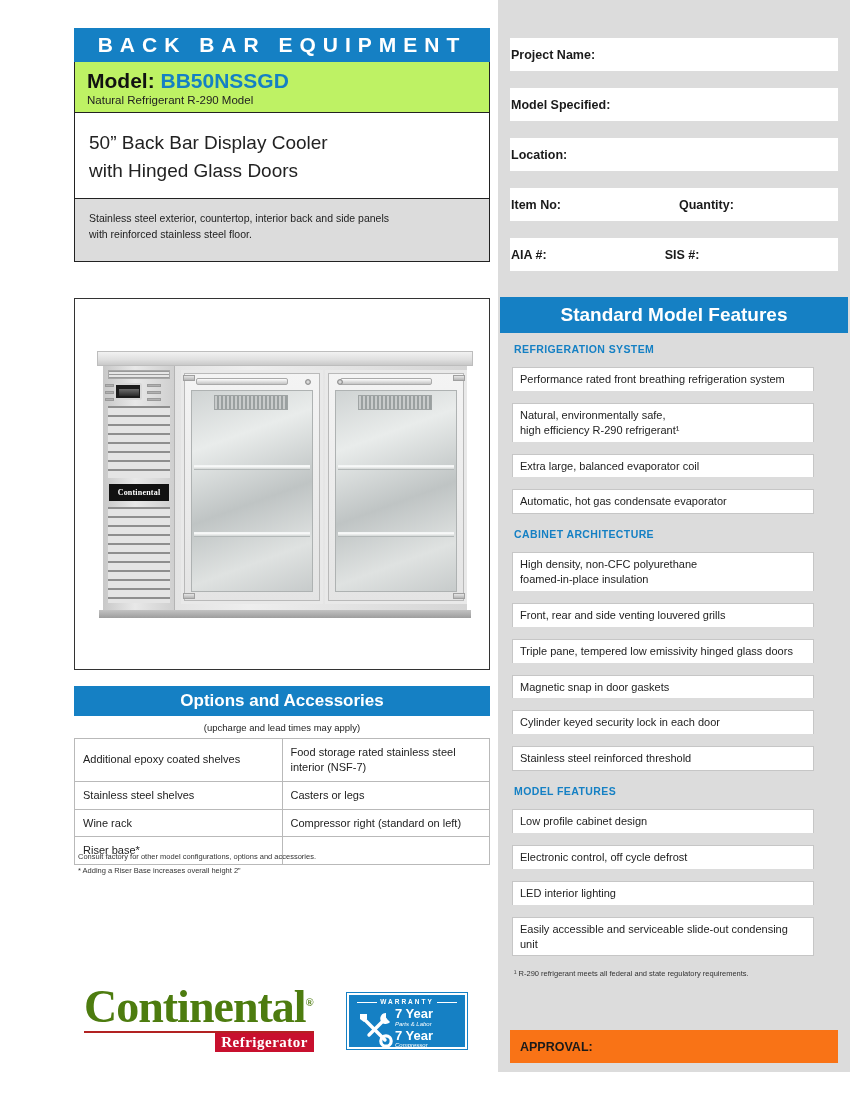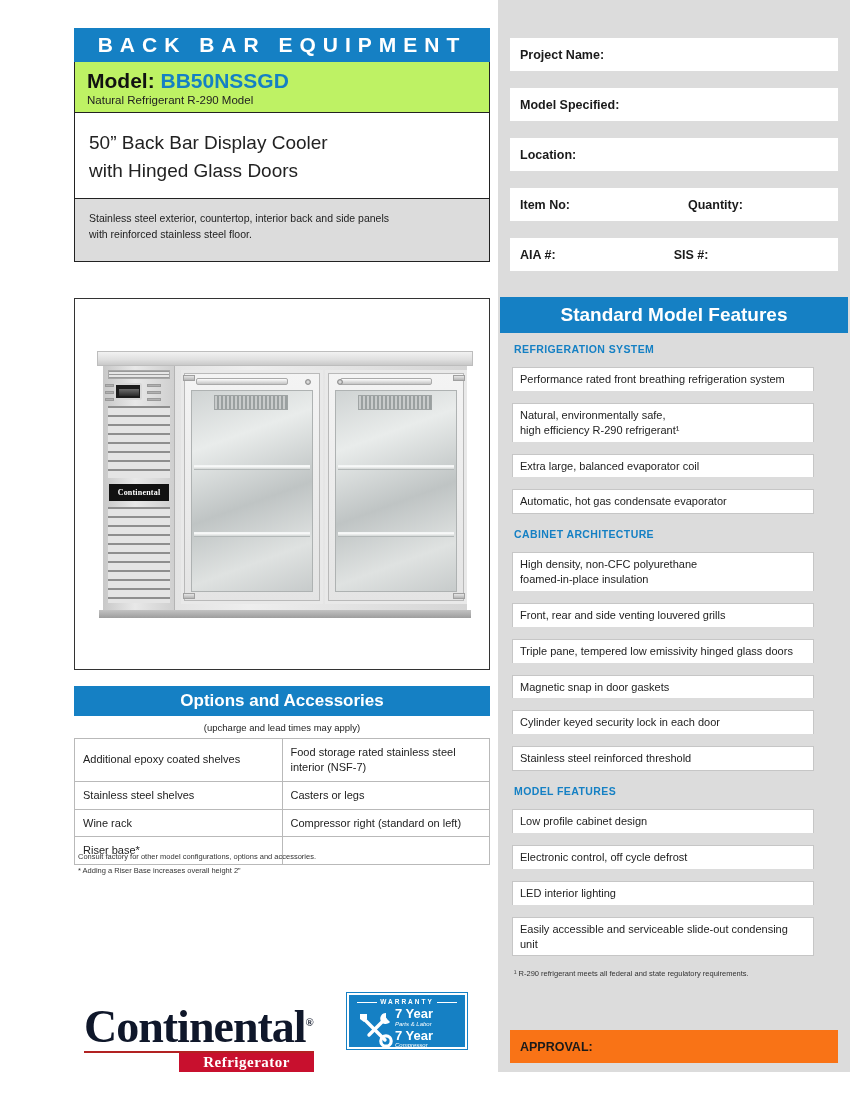--- a/index.html
+++ b/index.html
@@ -172,29 +172,29 @@
   }
   table.opt td.c1 { width: 50%; }
 
   .fineprint { position: absolute; left: 78px; top: 850px; width: 410px; }
   .fineprint div { font-size: 7.5px; color: #333; line-height: 1.9; }
 
   
   .logo-wrap { position: absolute; left: 84px; top: 985px; width: 230px; }
   .logo-word {
     font-family: "Liberation Serif", serif; font-weight: bold;
-    font-size: 46px; color: #0f172a; line-height: .95; letter-spacing: -1px;
-    position: relative; display: inline-block; margin-top: 20px;
+    font-size: 46px; color: #4d7c0f; line-height: .95; letter-spacing: -1px;
+    position: relative; display: inline-block;
   }
   .logo-word sup { font-size: 11px; vertical-align: super; }
   .logo-rule { height: 2px; background: #b22222; margin-top: 2px; width: 100%; }
   .logo-sub {
     background: #c8102e; color: #fff; font-family: "Liberation Serif", serif;
     font-weight: bold; font-size: 15px; text-align: center;
-    padding: 1px 24px; float: right; letter-spacing: .5px;
+    padding: 1px 6px; float: right; letter-spacing: .5px;
   }
 
   .warranty {
     position: absolute; left: 347px; top: 993px; width: 120px; height: 56px;
     background: #1580c4; border: 2px solid #fff;
     box-shadow: 0 0 0 1px #1580c4;
     color: #fff; overflow: hidden;
   }
   .w-top {
     text-align: center; font-size: 6.5px; font-weight: bold;
@@ -207,21 +207,21 @@
   .w-body { display: flex; align-items: center; padding: 2px 6px 0 6px; }
   .w-icon { width: 40px; height: 38px; flex: 0 0 40px; }
   .w-text { flex: 1; }
   .w-yr { font-size: 13px; font-weight: bold; line-height: 1.05; }
   .w-lbl { font-size: 6px; font-style: italic; line-height: 1.2; margin-bottom: 1px; }
 
   
   .form-area { position: absolute; left: 510px; top: 38px; width: 328px; }
   .form-row {
     background: #fff; height: 33px; margin-bottom: 17px;
-    display: flex; align-items: center; padding: 0 10px;
+    display: flex; align-items: center; padding: 0 1px;
   }
   .form-row span { font-size: 12.5px; font-weight: bold; color: #1a1a1a; }
   .form-row .lbl2 { margin-left: 118px; }
 
   .feat-head {
     position: absolute; left: 500px; top: 297px; width: 348px; height: 36px;
     background: #1580c4; color: #fff;
     display: flex; align-items: center; justify-content: center;
     font-size: 19px; font-weight: bold;
   }

